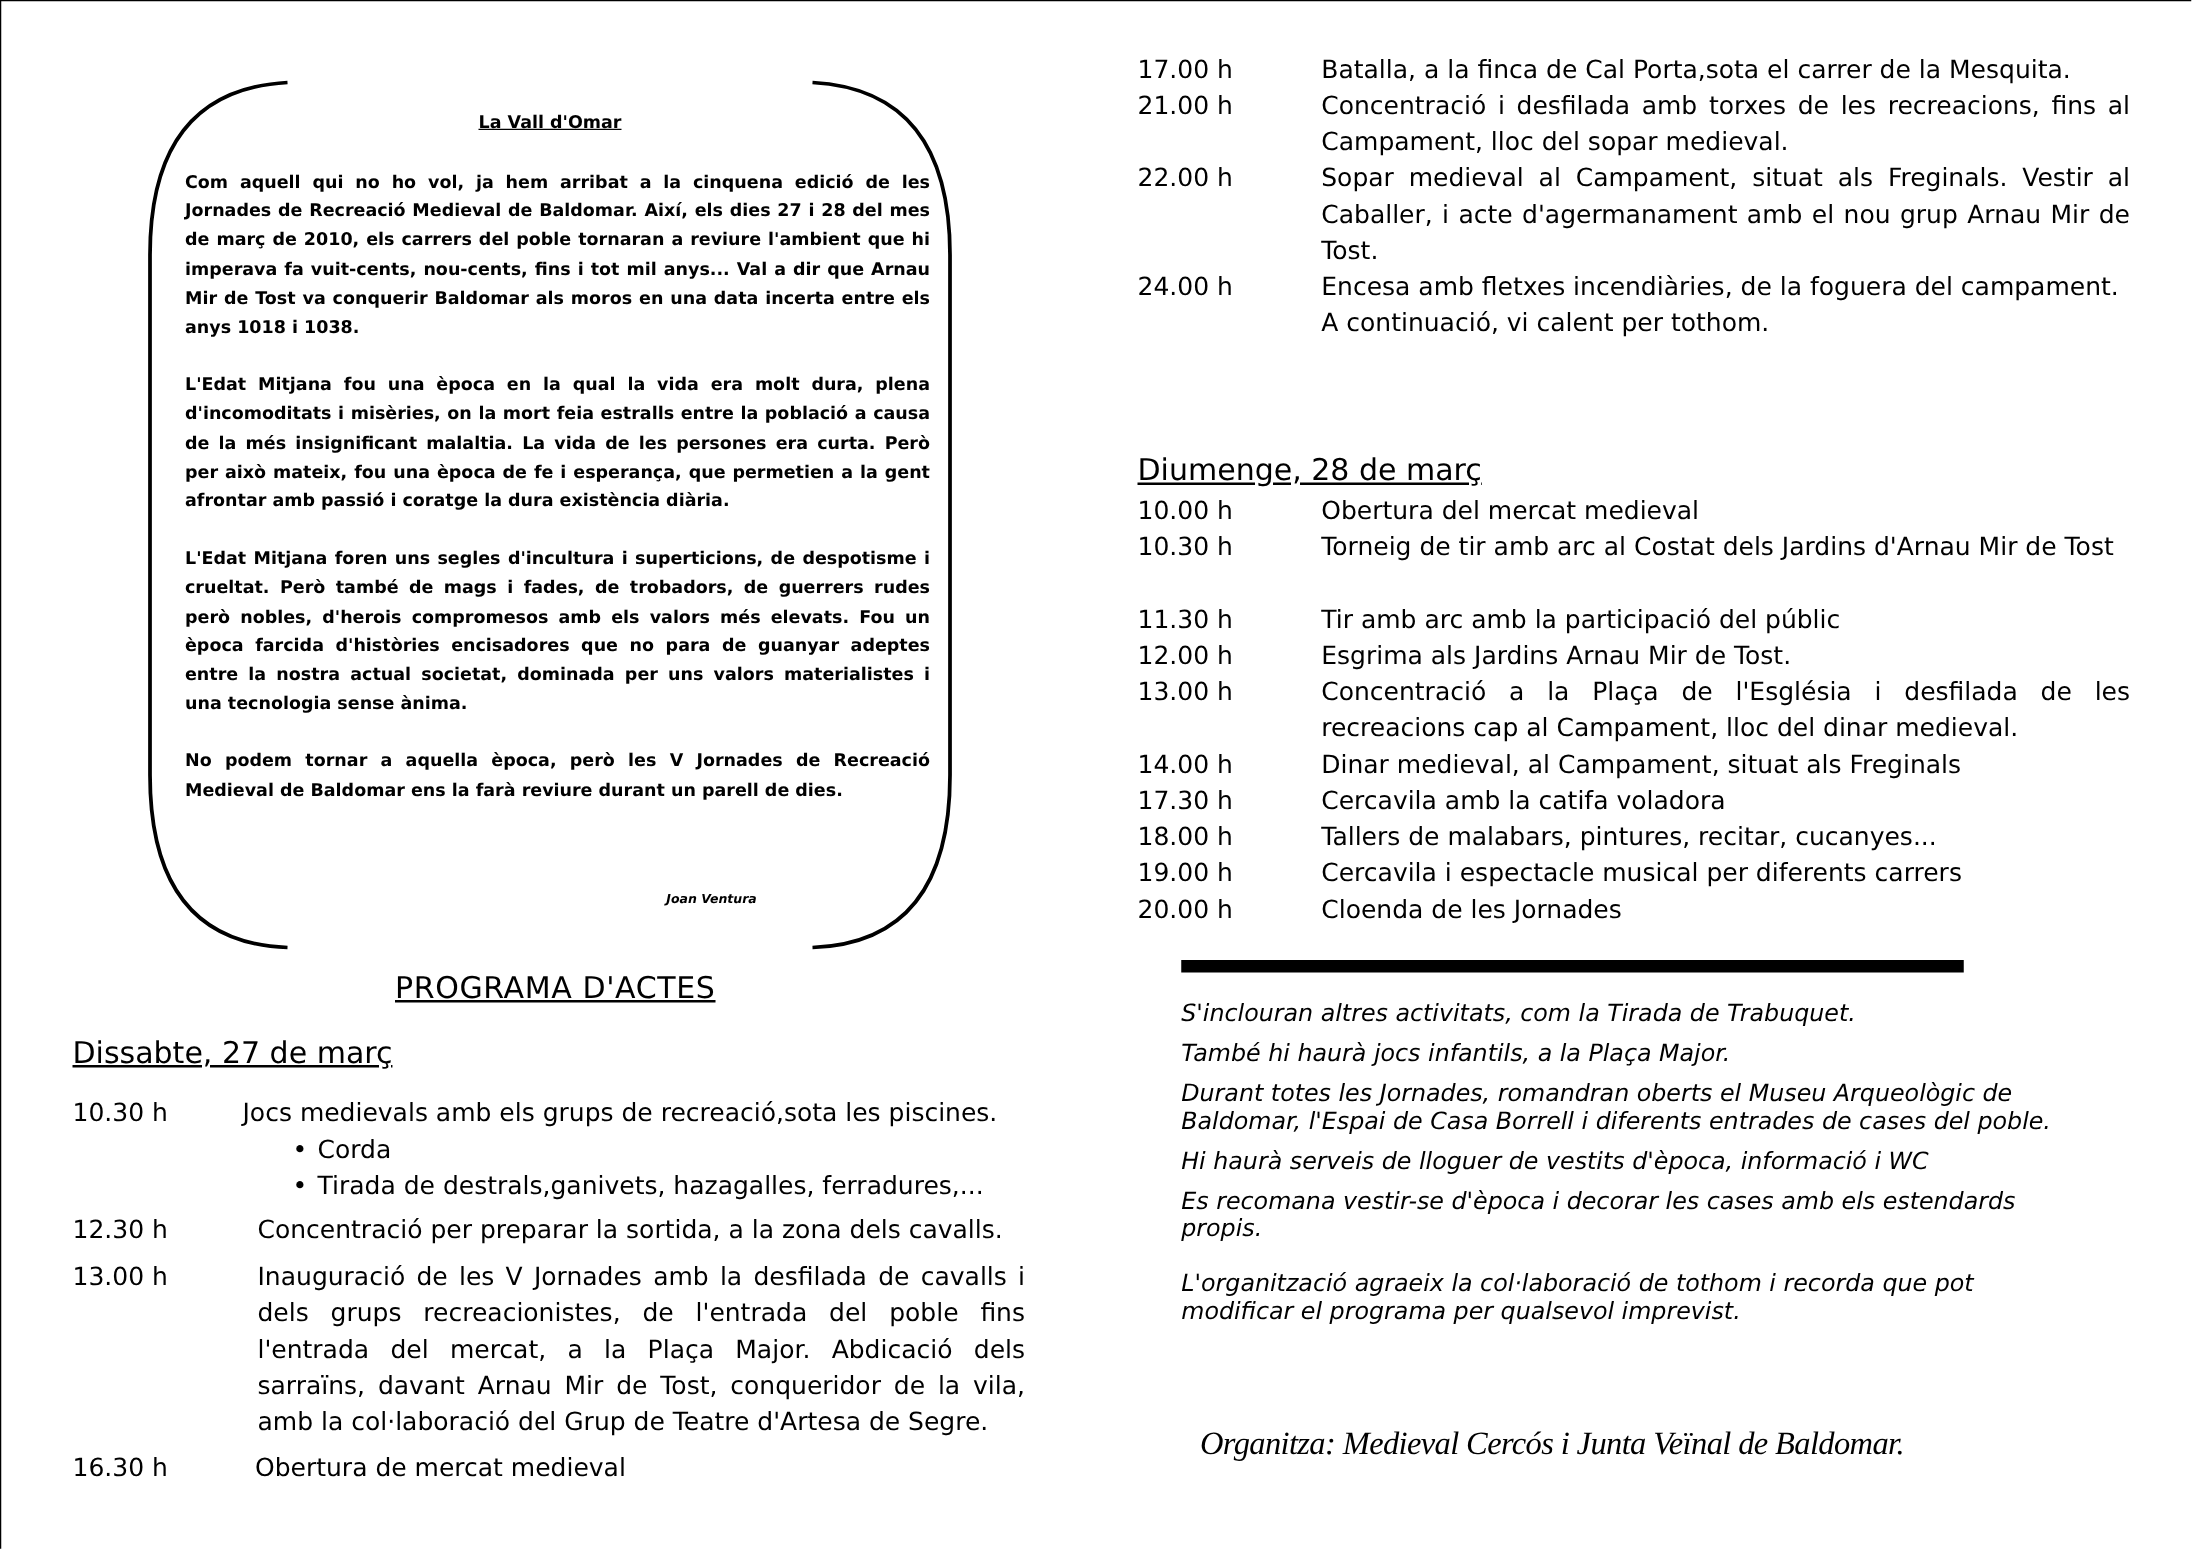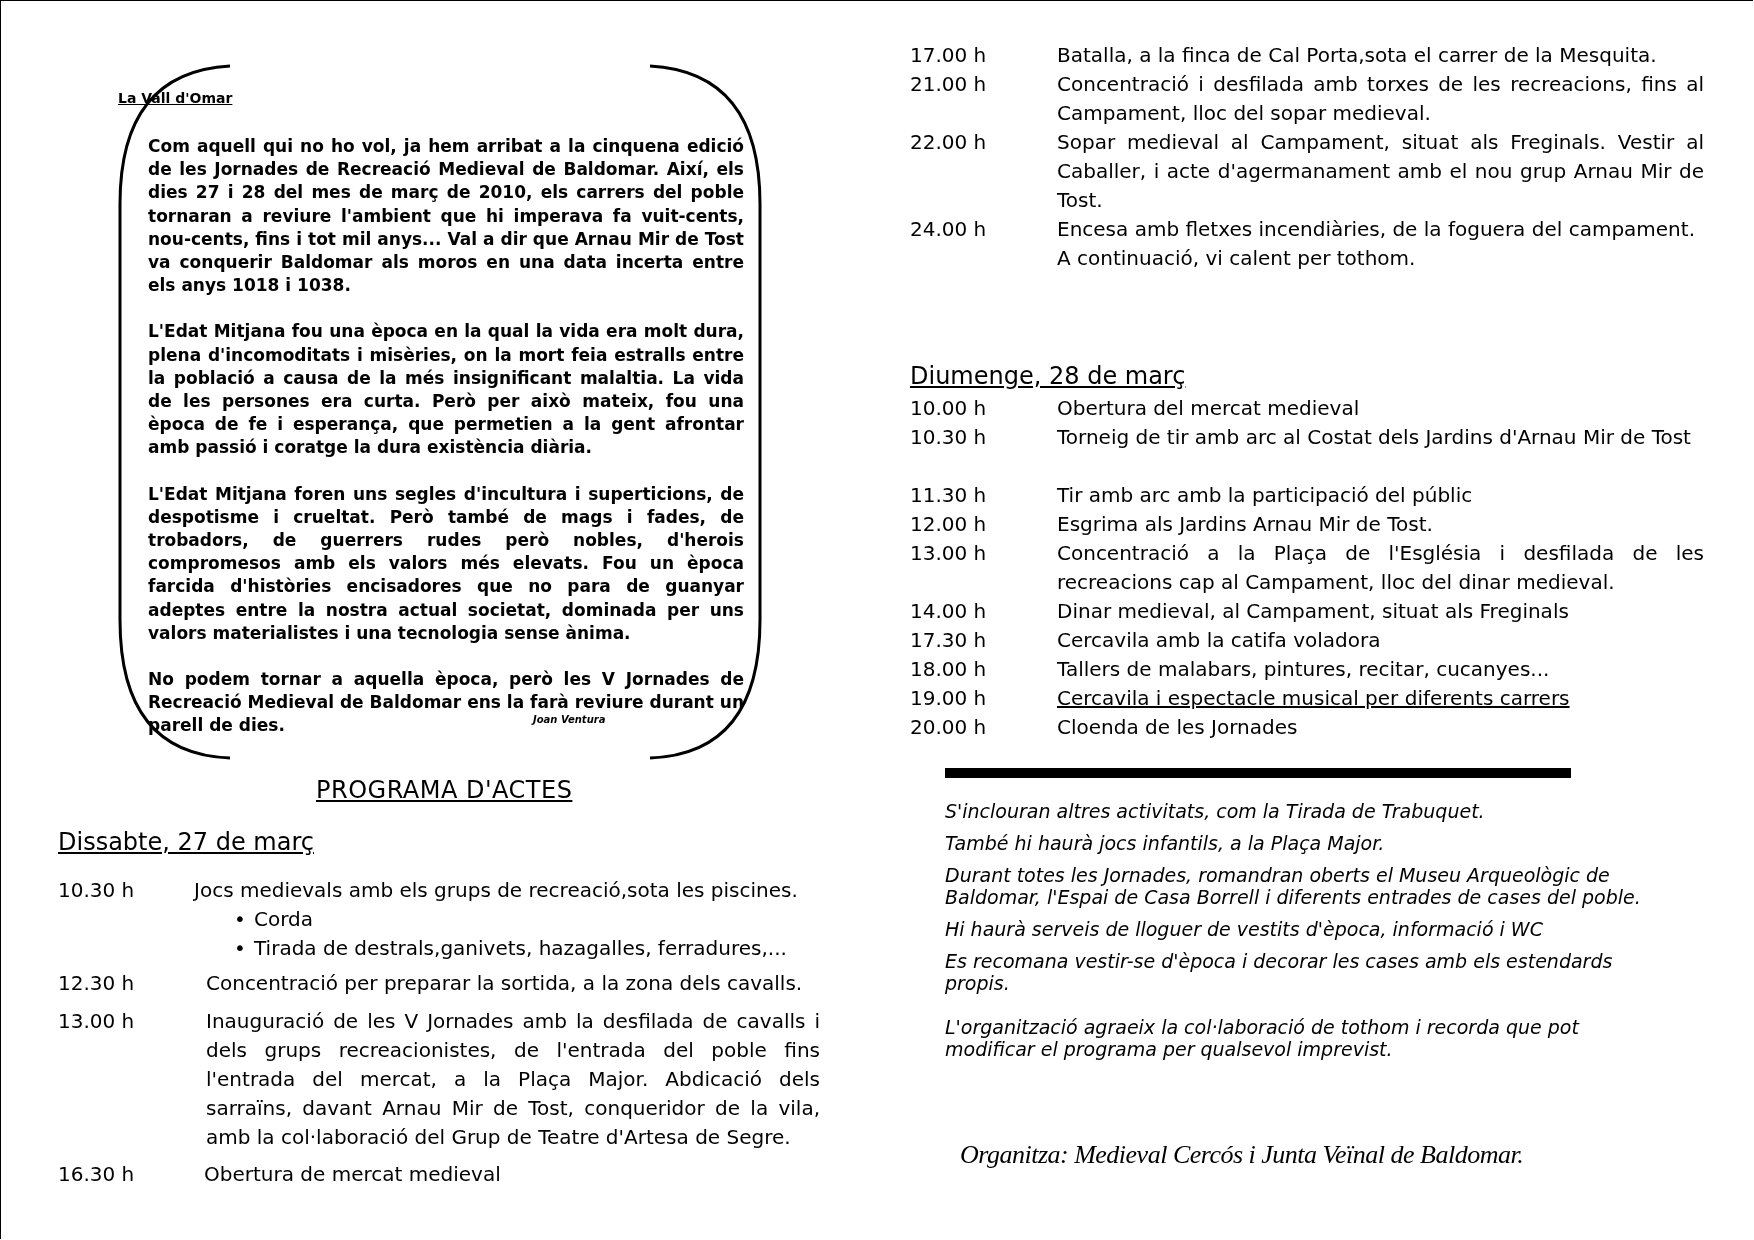--- a/index.html
+++ b/index.html
@@ -3,22 +3,22 @@
 <meta charset="utf-8">
 <style>
   html, body { margin:0; padding:0; background:#ffffff; }
   body { width:1754px; height:1240px; position:relative; overflow:hidden; color:#000;
          font-family:"DejaVu Sans", sans-serif; }
   .page-frame { position:absolute; left:0; top:0; width:1752px; height:1238px; border:1px solid #000; border-right:none; border-bottom:none; }
 
   
   .intro-box { position:absolute; left:118px; top:64px; width:644px; height:696px; }
   .intro-box svg { position:absolute; left:0; top:0; }
-  .intro-title { position:absolute; left:0; width:100%; top:26px; font-weight:bold; font-size:14px; text-decoration:underline; }
-  .intro-body { position:absolute; left:30px; top:71px; width:596px; font-weight:bold; font-size:17px; line-height:23.2px; text-align:justify; }
+  .intro-title { position:absolute; left:0; width:100%; top:26px; text-align:center; font-weight:bold; font-size:14px; text-decoration:underline; }
+  .intro-body { position:absolute; left:30px; top:71px; width:596px; font-weight:bold; font-size:14px; line-height:23.2px; text-align:justify; }
   .intro-body p { margin:0 0 23px 0; }
   .intro-signature { position:absolute; left:415px; top:650px; font-weight:bold; font-style:italic; font-size:10px; }
 
   
   .program-title { position:absolute; left:316px; top:776px; font-size:24px; text-decoration:underline; letter-spacing:0.5px; }
   .day-heading { position:absolute; font-size:24px; text-decoration:underline; }
   .day1 { left:58px; top:828px; }
   .day2 { left:910px; top:333px;margin-top:29px; }
 
   .row { position:absolute; font-size:20px; line-height:29px; }
@@ -137,21 +137,21 @@
 <div class="row" style="left:910px; top:626px; width:800px;">
   <span class="time">17.30 h</span>
   <div class="desc" style="left:147px; width:647px;">Cercavila amb la catifa voladora</div>
 </div>
 <div class="row" style="left:910px; top:655px; width:800px;">
   <span class="time">18.00 h</span>
   <div class="desc" style="left:147px; width:647px;">Tallers de malabars, pintures, recitar, cucanyes...</div>
 </div>
 <div class="row" style="left:910px; top:684px; width:800px;">
   <span class="time">19.00 h</span>
-  <div class="desc" style="left:147px; width:647px;text-decoration:underline;">Cercavila i espectacle musical per diferents carrers</div>
+  <div class="desc" style="left:147px; width:647px;">Cercavila i espectacle musical per diferents carrers</div>
 </div>
 <div class="row" style="left:910px; top:713px; width:800px;">
   <span class="time">20.00 h</span>
   <div class="desc" style="left:147px; width:647px;">Cloenda de les Jornades</div>
 </div>
 
 <div class="rule"></div>
 
 <div class="notes">
   <p>S'inclouran altres activitats, com la Tirada de Trabuquet.</p>

